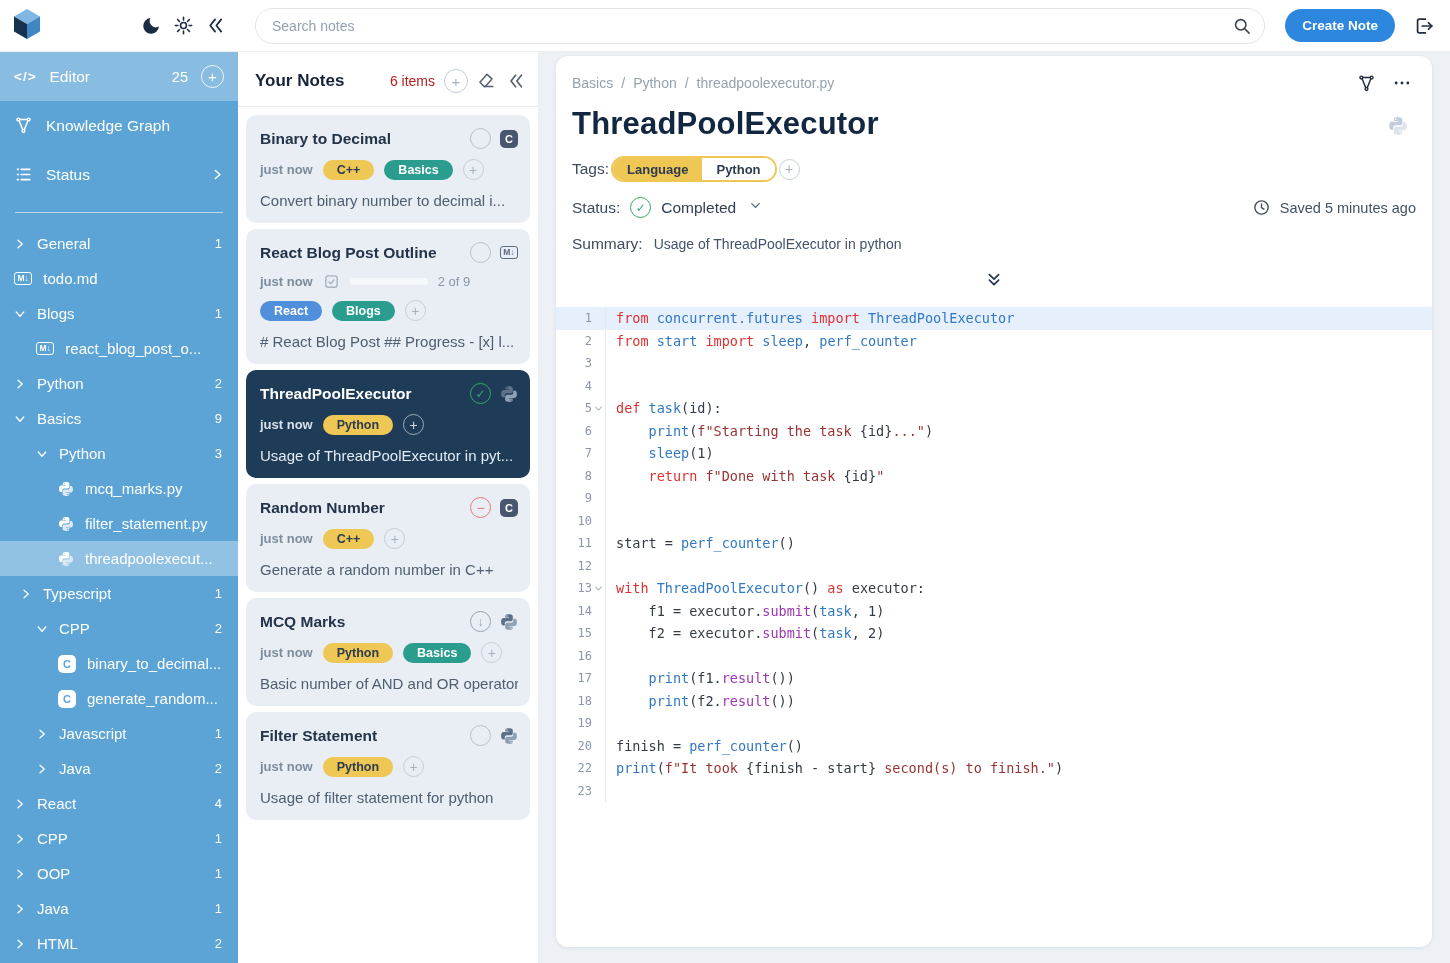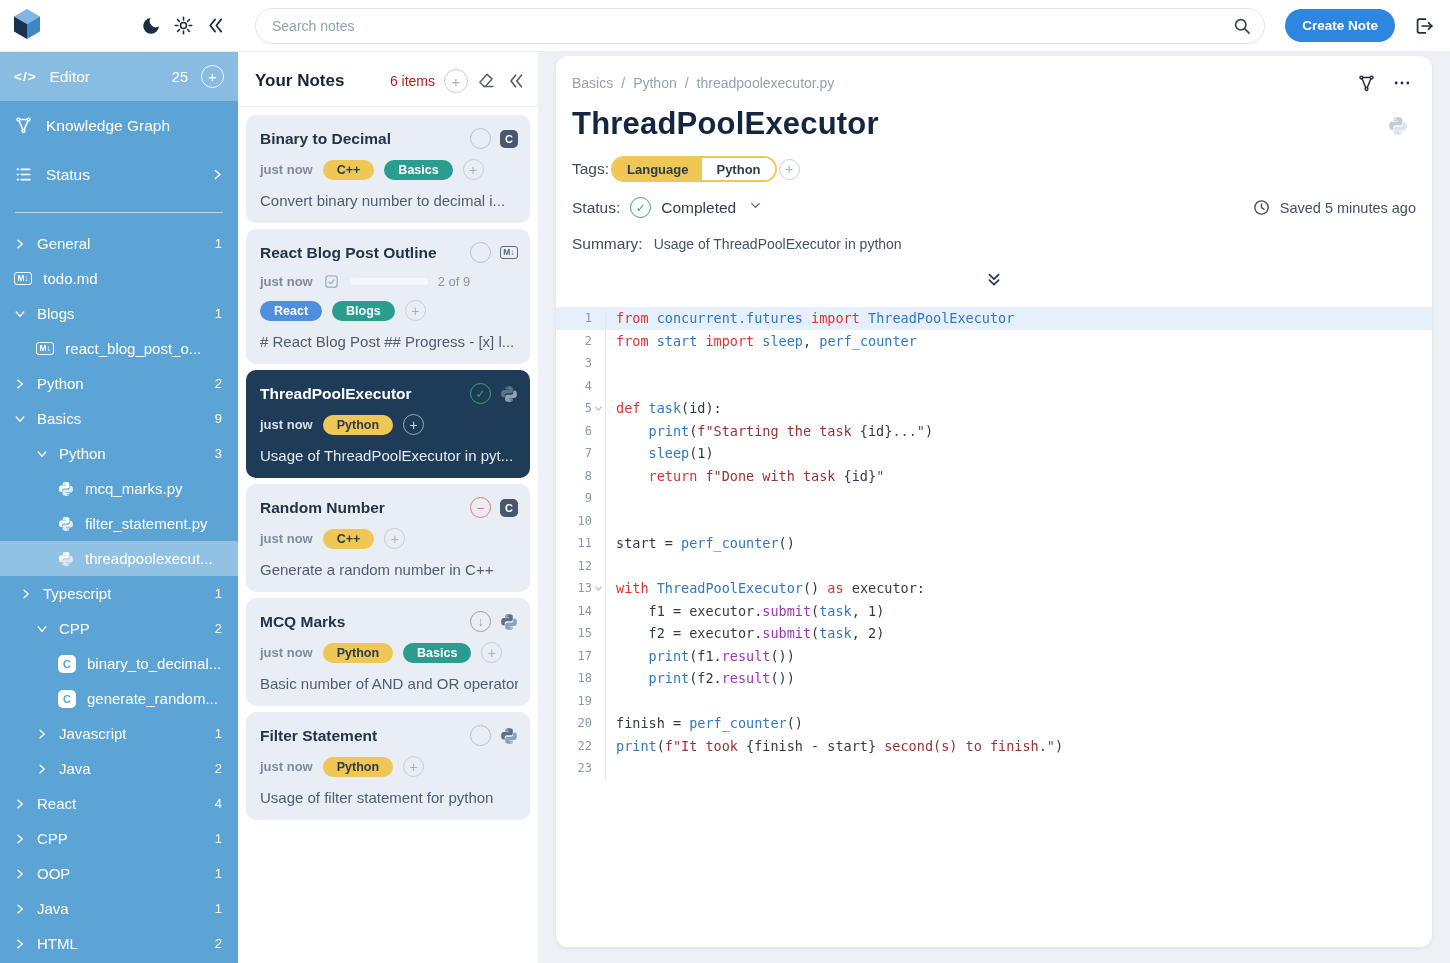--- a/index.html
+++ b/index.html
@@ -590,20 +590,25 @@
             <span class="ln">14</span>
             <span class="fold"></span>
             <span class="lc"><span class="tk-t">    f1 = executor.</span><span class="tk-p">submit</span><span class="tk-t">(</span><span class="tk-i">task</span><span class="tk-t">, 1)</span></span>
           </div>
           <div class="cl">
             <span class="ln">15</span>
             <span class="fold"></span>
             <span class="lc"><span class="tk-t">    f2 = executor.</span><span class="tk-p">submit</span><span class="tk-t">(</span><span class="tk-i">task</span><span class="tk-t">, 2)</span></span>
           </div>
           <div class="cl">
+            <span class="ln">16</span>
+            <span class="fold"></span>
+            <span class="lc"></span>
+          </div>
+          <div class="cl">
             <span class="ln">17</span>
             <span class="fold"></span>
             <span class="lc"><span class="tk-t">    </span><span class="tk-i">print</span><span class="tk-t">(f1.</span><span class="tk-p">result</span><span class="tk-t">())</span></span>
           </div>
           <div class="cl">
             <span class="ln">18</span>
             <span class="fold"></span>
             <span class="lc"><span class="tk-t">    </span><span class="tk-i">print</span><span class="tk-t">(f2.</span><span class="tk-p">result</span><span class="tk-t">())</span></span>
           </div>
           <div class="cl">

